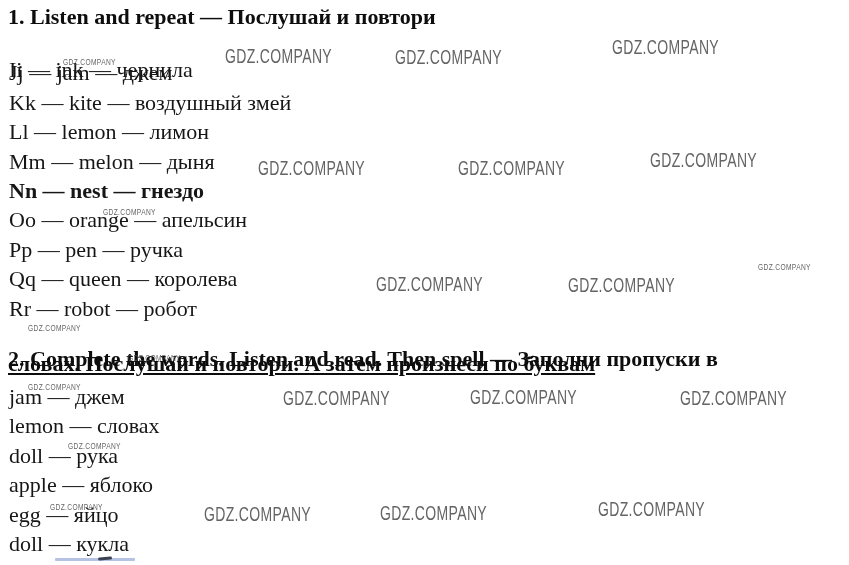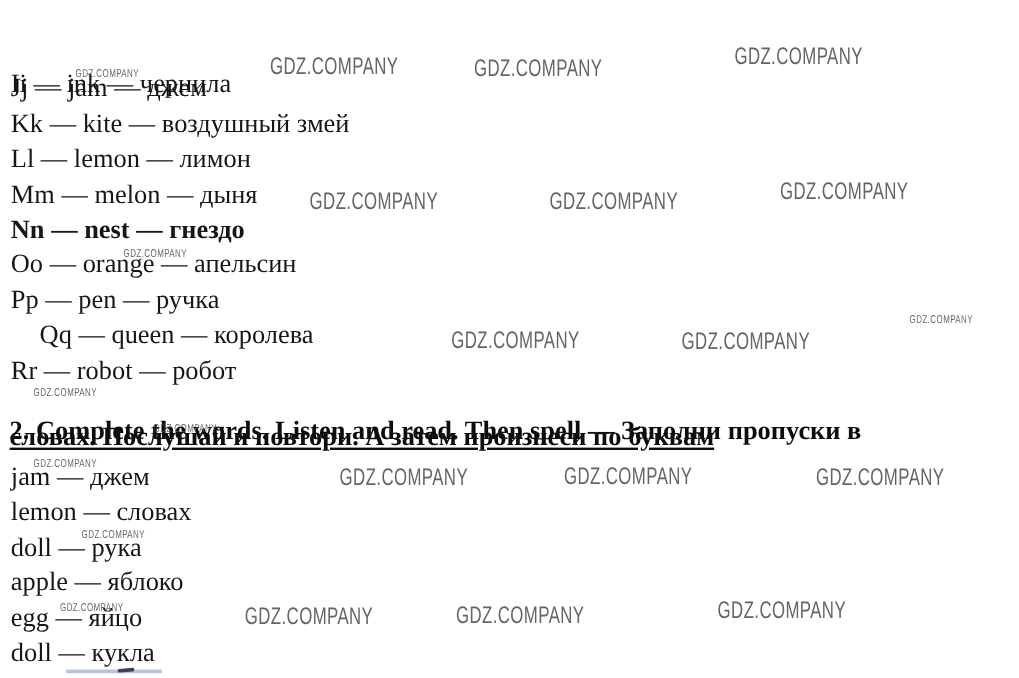--- a/index.html
+++ b/index.html
@@ -70,31 +70,32 @@
     height: 3px;
     border-radius: 2px;
     transform: rotate(-5deg);
   }
 </style>
 </head>
 <body>
 
 <div class="page">
 
+  <h1 class="heading h1">1. Listen and repeat — Послушай и повтори</h1>
 
   <div>
       <div class="text-line" style="top: 32px; margin-top: 24px;">Ii — ink — чернила</div>
       <div class="text-line" style="top: 59.4px;">Jj — jam — джем</div>
       <div class="text-line" style="top: 88.8px;">Kk — kite — воздушный змей</div>
       <div class="text-line" style="top: 118.2px;">Ll — lemon — лимон</div>
       <div class="text-line" style="top: 147.6px;">Mm — melon — дыня</div>
       <div class="text-line" style="top: 177px; font-weight: bold;">Nn — nest — гнездо</div>
       <div class="text-line" style="top: 206.4px;">Oo — orange — апельсин</div>
       <div class="text-line" style="top: 235.8px;">Pp — pen — ручка</div>
-      <div class="text-line" style="top: 265.2px; margin-left: 24px;">Qq — queen — королева</div>
+      <div class="text-line" style="top: 265.2px;">Qq — queen — королева</div>
       <div class="text-line" style="top: 294.6px;">Rr — robot — робот</div>
     </div>
 
   <div class="heading h2a">2. Complete the words. Listen and read. Then spell — Заполни пропуски в</div>
 
   <div class="heading h2b">словах. Послушай и повтори. А затем произнеси по буквам</div>
 
   <div>
       <div class="text-line" style="top: 383px;">jam — джем</div>
       <div class="text-line" style="top: 412.4px;">lemon — словах</div>

